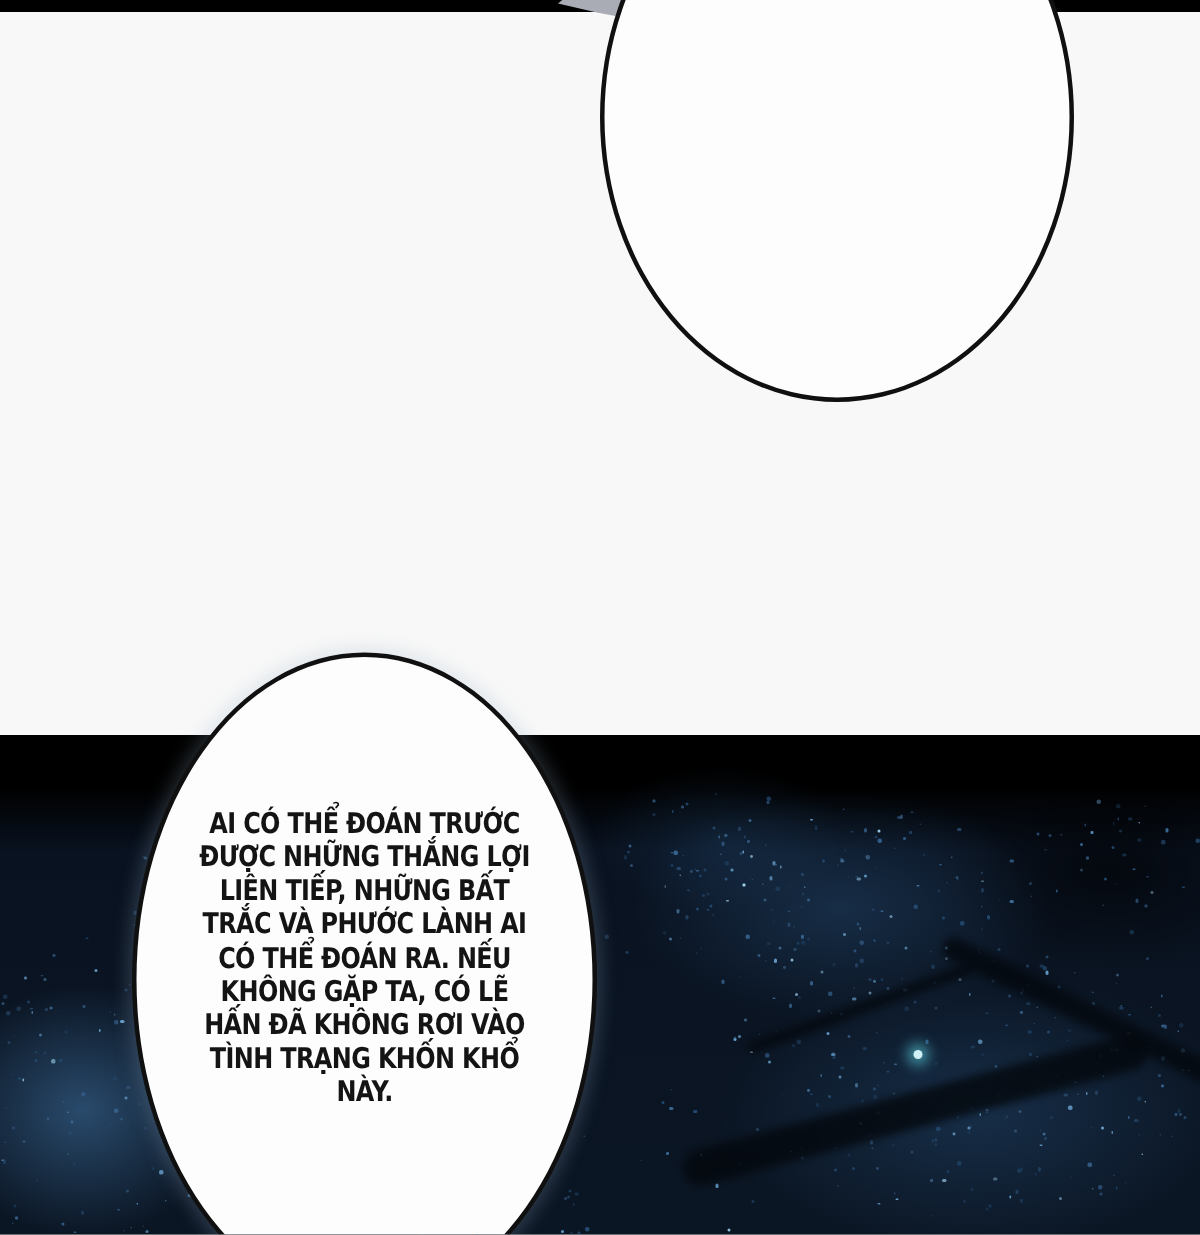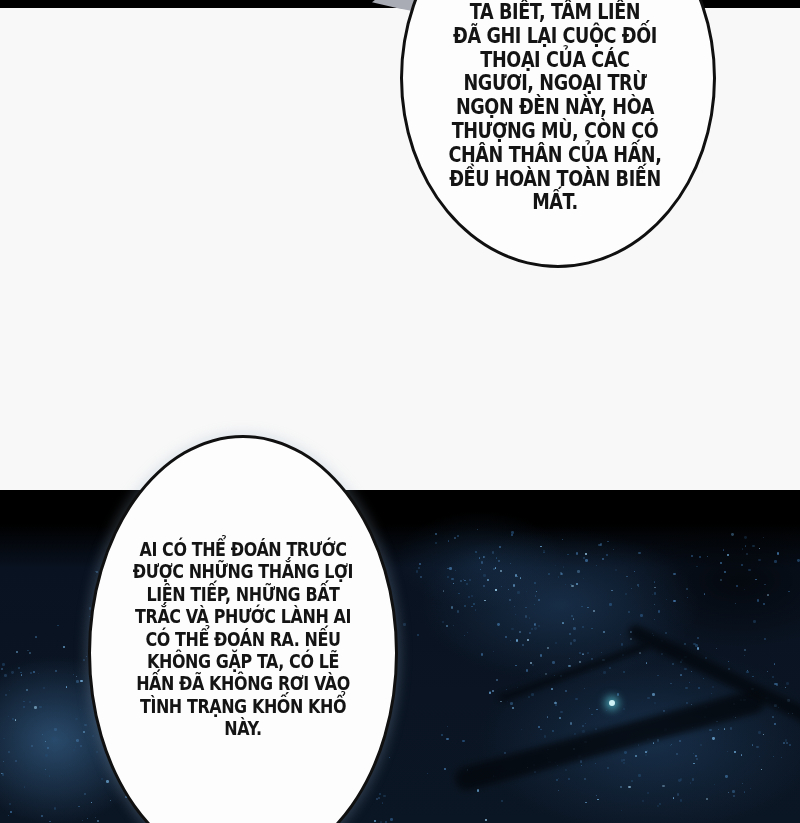--- a/index.html
+++ b/index.html
@@ -766,31 +766,20 @@
         <div class="speckle" style="left: 773.6px; top: 173px; width: 1.9px; height: 1.9px; background: rgb(58, 103, 147); opacity: 0.84;"></div>
         <div class="speckle" style="left: 345.8px; top: 62.9px; width: 2.3px; height: 2.3px; background: rgb(36, 73, 110); opacity: 0.89;"></div>
       </div>
     <div class="branch b1"></div>
     <div class="branch b2"></div>
     <div class="branch b3"></div>
     <div class="firefly" style="background: rgb(207, 242, 246);"></div>
   </div>
 
   <div class="bubble bubble-top"></div>
-  <div class="btext btext-top">
-    <div class="line">TA BIẾT, TÂM LIÊN</div>
-    <div class="line">ĐÃ GHI LẠI CUỘC ĐỐI</div>
-    <div class="line">THOẠI CỦA CÁC</div>
-    <div class="line">NGƯƠI, NGOẠI TRỪ</div>
-    <div class="line">NGỌN ĐÈN NÀY, HÒA</div>
-    <div class="line">THƯỢNG MÙ, CÒN CÓ</div>
-    <div class="line">CHÂN THÂN CỦA HẤN,</div>
-    <div class="line">ĐỀU HOÀN TOÀN BIẾN</div>
-    <div class="line">MẤT.</div>
-  </div>
 
   <div class="bubble bubble-bottom"></div>
   <div class="btext btext-bottom">
     <div class="line">AI CÓ THỂ ĐOÁN TRƯỚC</div>
     <div class="line">ĐƯỢC NHỮNG THẮNG LỢI</div>
     <div class="line">LIÊN TIẾP, NHỮNG BẤT</div>
     <div class="line">TRẮC VÀ PHƯỚC LÀNH AI</div>
     <div class="line">CÓ THỂ ĐOÁN RA. NẾU</div>
     <div class="line">KHÔNG GẶP TA, CÓ LẼ</div>
     <div class="line">HẤN ĐÃ KHÔNG RƠI VÀO</div>

